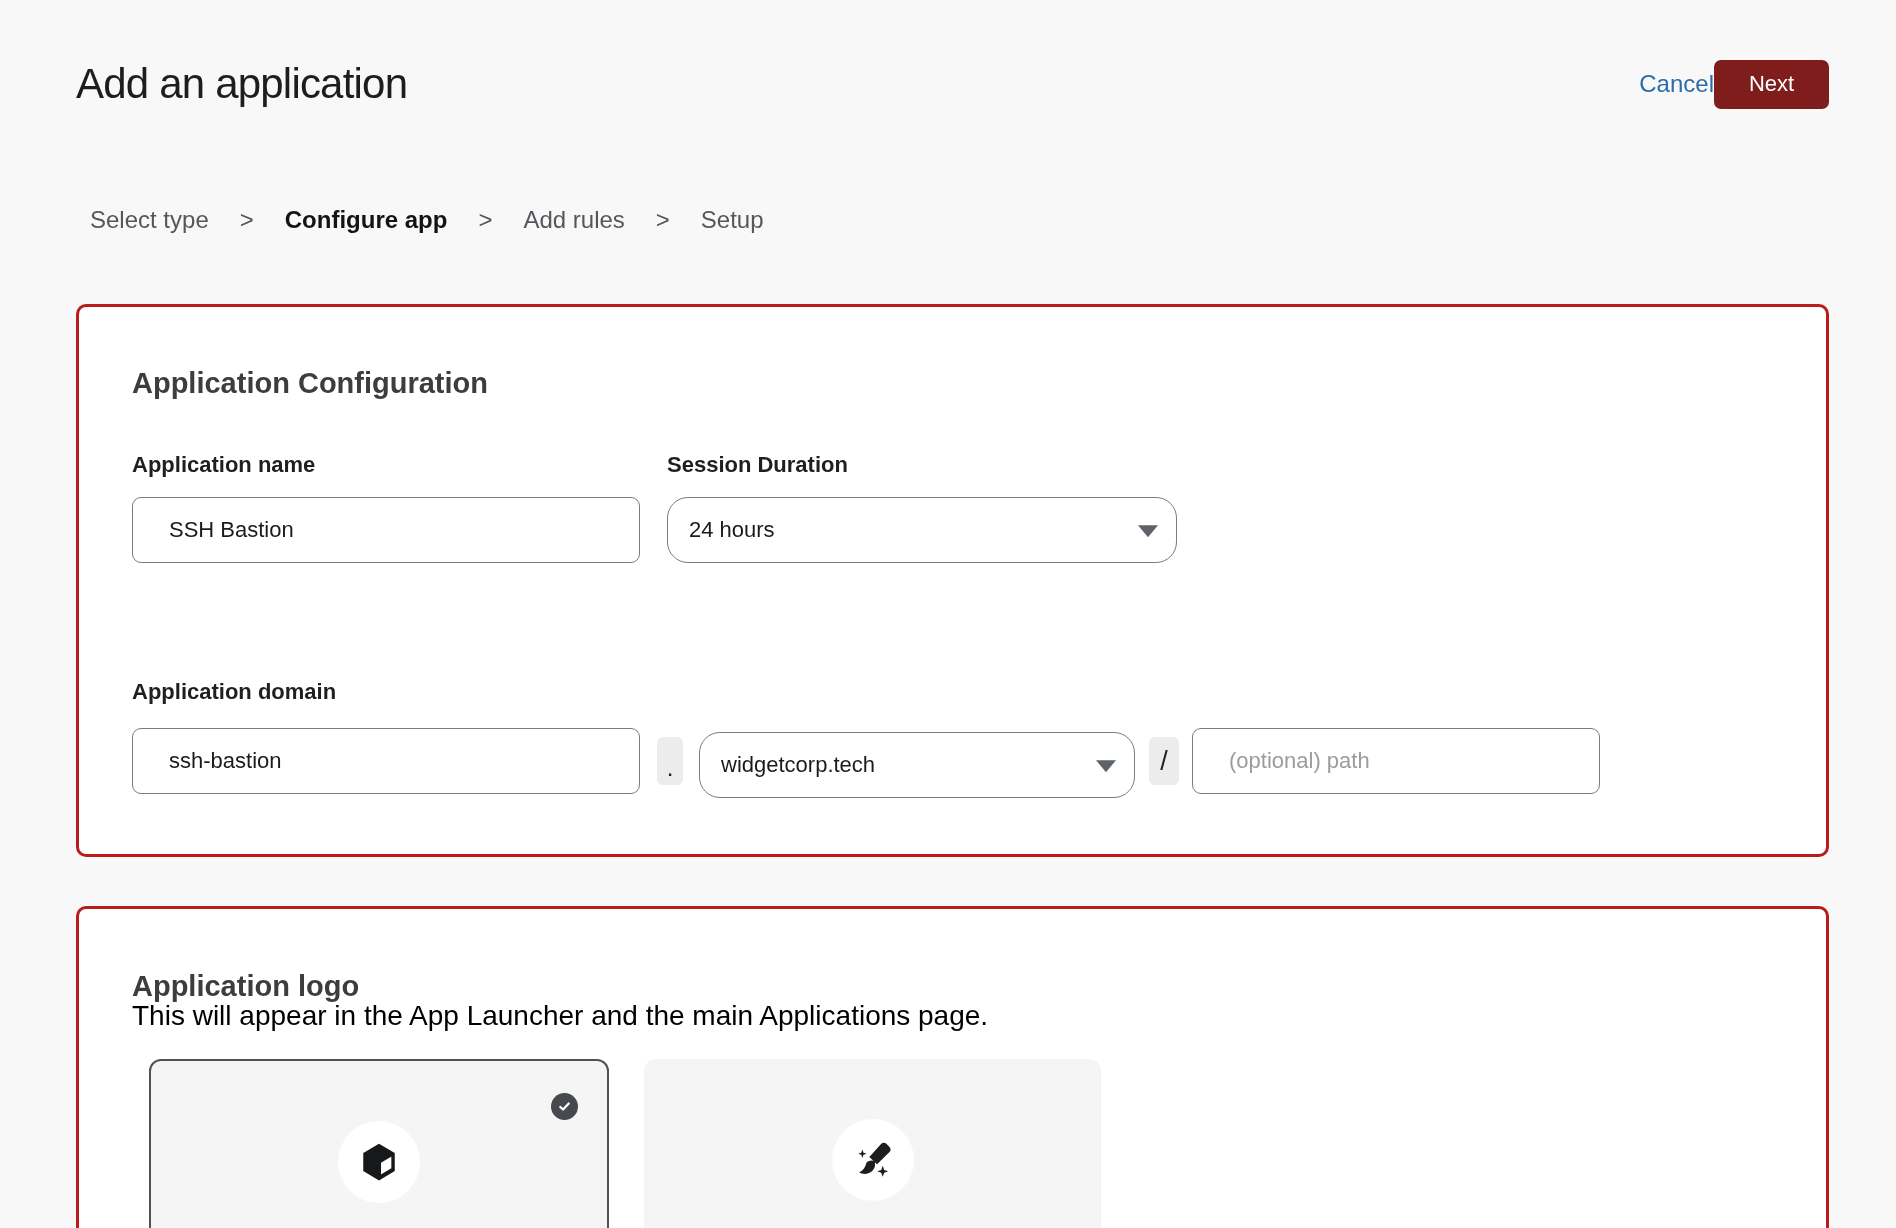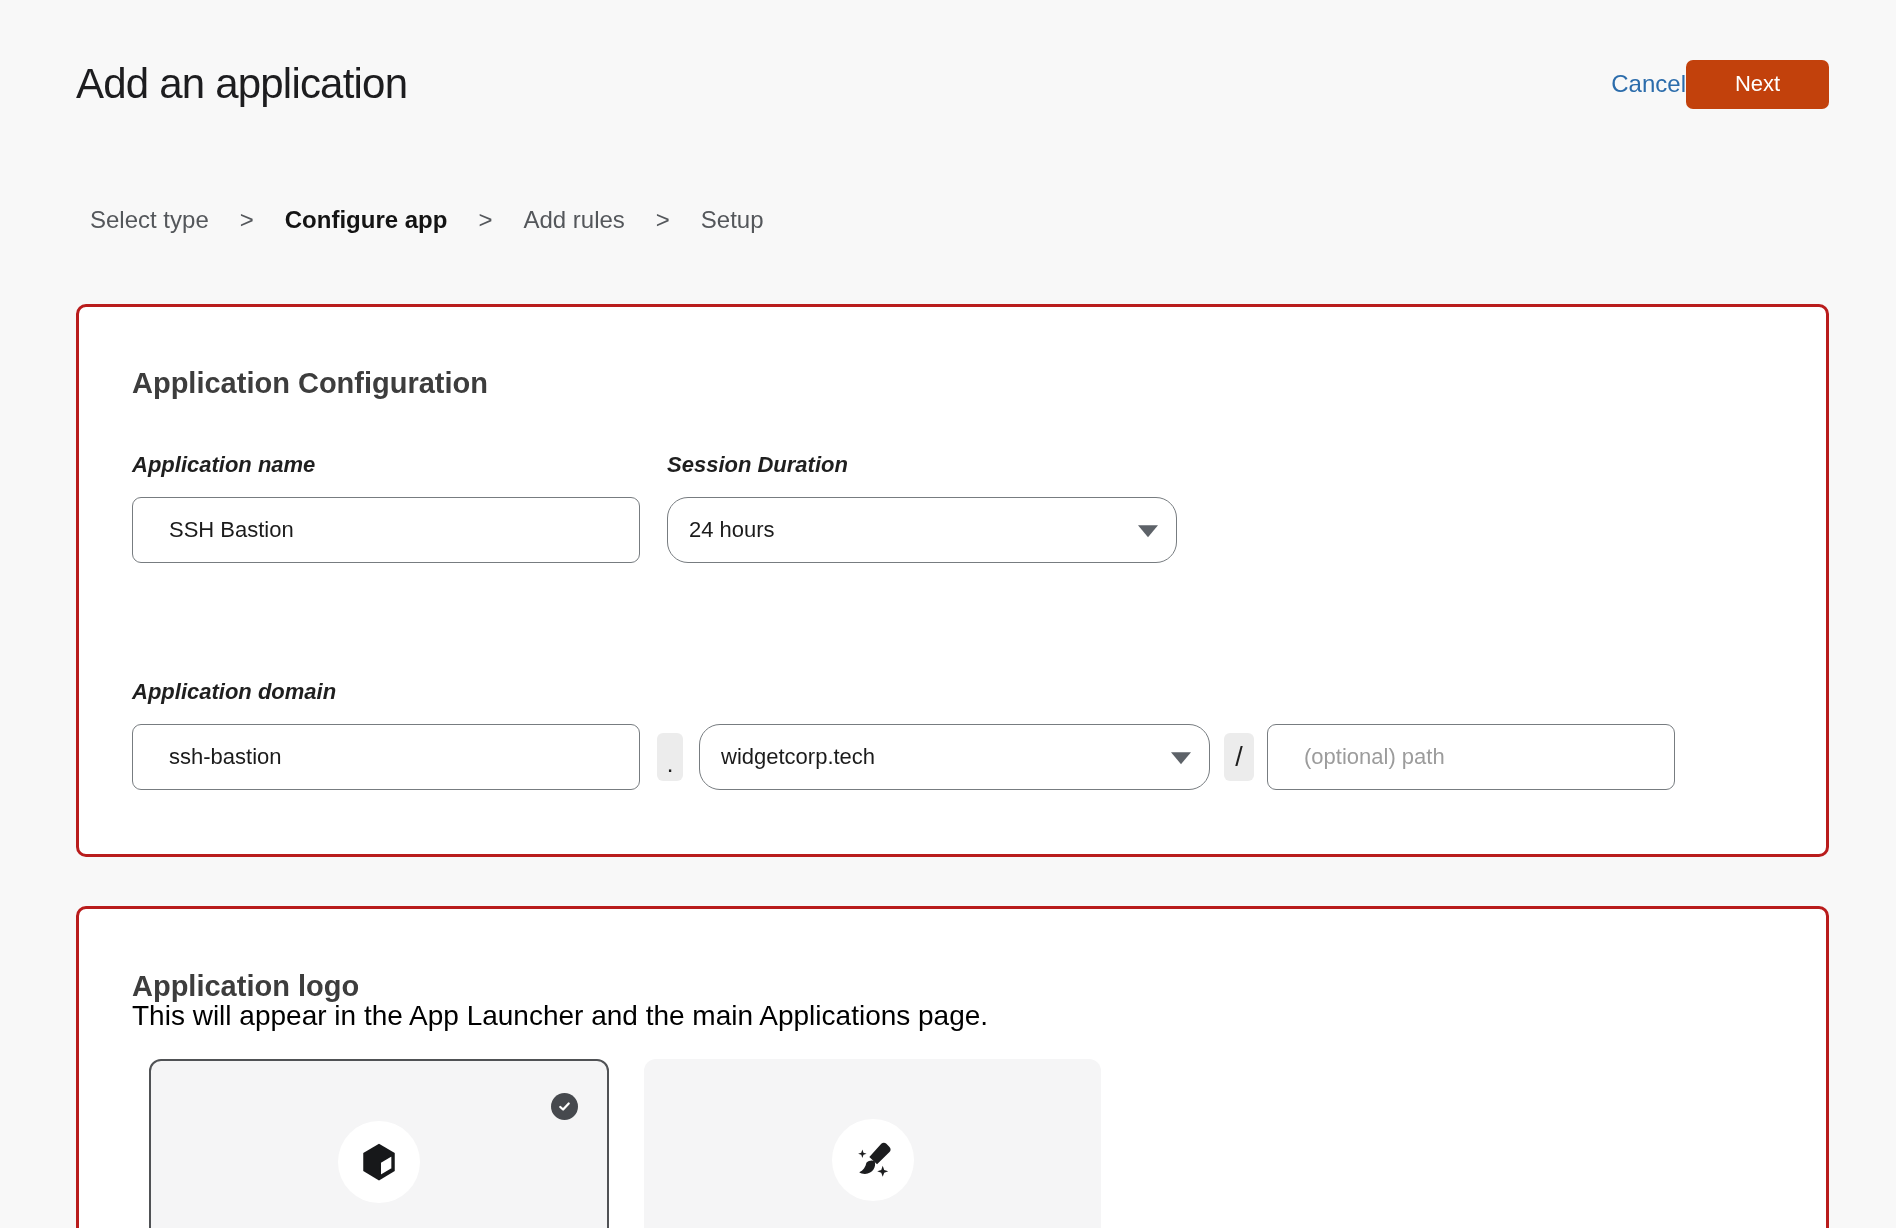--- a/index.html
+++ b/index.html
@@ -20,22 +20,22 @@
   .page-title {
     font-size:42px; font-weight:400; letter-spacing:-0.8px; color:#1d1d1f;
     line-height:52px;
   }
   .topbar-actions { display:flex; align-items:center; }
   .cancel-link {
     font-size:24px; color:#2b6cab; cursor:pointer; background:none; border:none;
     font-family:inherit;
   }
   .next-button {
-    width:143px; height:49px; border:none; border-radius:7px;
-    background:#c2410c; color:#ffffff; font-size:22px; cursor:pointer;
+    width:115px; height:49px; border:none; border-radius:7px;
+    background:#7f1d1d; color:#ffffff; font-size:22px; cursor:pointer;
     font-family:inherit;
   }
 
   
   .steps {
     display:flex; align-items:center; gap:31px;
     margin:95px 8px 0 90px;
     font-size:24px; line-height:29px; color:#54575b;
   }
   .step { color:#54575b; cursor:pointer; }
@@ -50,21 +50,21 @@
   .card h2 {
     font-size:29px; font-weight:700; color:#3d3d3d; line-height:35px;
   }
   .card-config { height:553px; padding:59px 53px 0 53px; }
   .card-logo   { height:400px; padding:60px 53px 0 53px; margin-top:49px; }
 
   
   .field-row { display:flex; gap:27px; margin-top:51px; }
   .field-label {
     font-size:22px; font-weight:700; color:#1f1f1f; line-height:26px;
-    display:block; margin-bottom:19px;font-style:italic;
+    display:block; margin-bottom:19px;
   }
   .text-input {
     width:508px; height:66px; border:1px solid #777c80; border-radius:9px;
     font-size:22px; color:#1b1b1b; padding:0 36px; background:#fff;
     font-family:inherit; outline:none;
   }
   .text-input::placeholder { color:#9c9c9c; }
   .select-box {
     position:relative; width:510px; height:66px;
     border:1px solid #777c80; border-radius:21px; background:#fff;
@@ -80,21 +80,21 @@
 
   .domain-section { margin-top:116px; }
   .domain-row { display:flex; align-items:center; margin-top:19px; }
   .sep-badge {
     height:48px; border-radius:6px; background:#ececec; color:#1f1f1f;
     display:flex; align-items:center; justify-content:center;
     font-size:24px; flex:none;
   }
   .dot-badge   { width:26px; margin:0 16px 0 17px; padding-top:14px; }
   .slash-badge { width:30px; margin:0 13px 0 14px; font-size:27px; }
-  .domain-select { width:511px; }
+  .domain-select { width:436px;margin-top:8px; }
   .path-input { width:408px; }
 
   
   .logo-desc { font-size:28px; line-height:24px; color:#000000; }
   .logo-options { display:flex; gap:35px; margin:31px 0 0 17px; }
   .logo-tile {
     position:relative; width:460px; height:190px; border-radius:12px;
     background:#f5f5f6; cursor:pointer;
   }
   .logo-tile.selected { border:2px solid #505255; }

